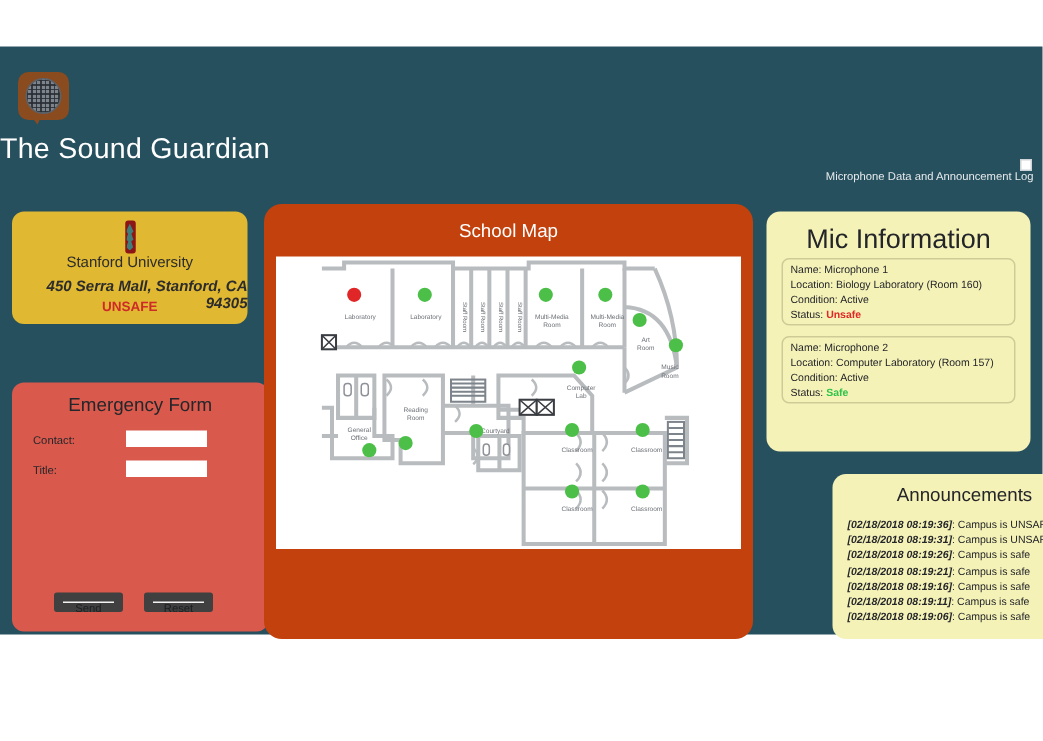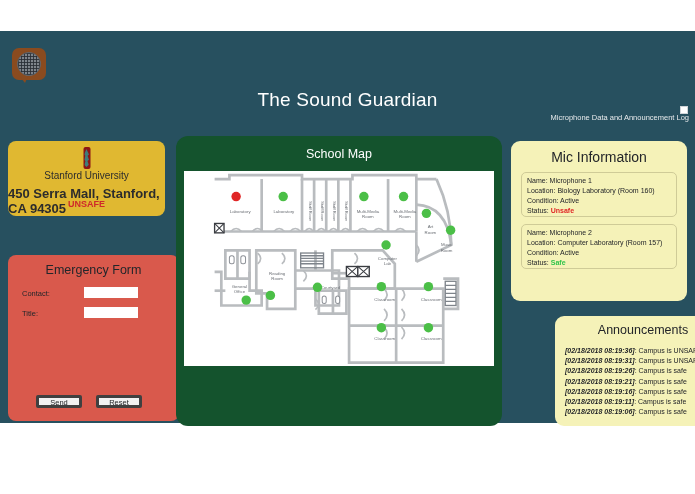--- a/index.html
+++ b/index.html
@@ -54,21 +54,20 @@
       repeating-linear-gradient(0deg, rgba(40,45,52,.85) 0 1px, transparent 1px 3px),
       repeating-linear-gradient(90deg, rgba(40,45,52,.85) 0 1px, transparent 1px 3px);
     border: 1px solid #5d6268;
     box-sizing: border-box;
   }
 
   #app-title {
     position: absolute;
     left: 0; right: 0;
     top: 58px;
-    text-align: center;
     color: #ffffff;
     font-size: 19px;
     letter-spacing: 0.2px;
   }
 
   #log-toggle {
     position: absolute;
     right: 6px;
     top: 82px;
     display: flex;
@@ -127,23 +126,24 @@
     left: 0; right: 0;
     top: 29px;
     text-align: center;
     color: #2c2c2c;
     font-size: 10px;
   }
   #uni-addr {
     position: absolute;
     left: 0; right: 0;
     top: 45px;
-    text-align: left;
+    text-align: right;
     color: #2c2c2c;
-    font-size: 13px;
+    font-size: 10px;
+    font-style: italic;
     font-weight: bold;
   }
   #uni-status {
     position: absolute;
     left: 0; right: 0;
     top: 58px;
     text-align: center;
     color: #cf2a2a;
     font-size: 9px;
     font-weight: bold;
@@ -204,39 +204,39 @@
   #row-contact { top: 32px; }
   #row-title   { top: 52px; }
   #row-message { top: 72px; }
 
   .form-btn {
     position: absolute;
     top: 140px;
     width: 46px;
     height: 13px;
     background: #f2f2f2;
-    border: 3px solid #404040;
+    border: 6px solid #404040;
     border-radius: 2px;
     font-size: 7.5px;
     color: #1b1d20;
     font-family: "Liberation Sans", sans-serif;
     cursor: pointer;
     padding: 0;
   }
   #btn-send  { left: 28px; }
   #btn-reset { left: 88px; }
 
   
   #map-panel {
     position: absolute;
     left: 176px;
     top: 105px;
     width: 326px;
     height: 290px;
-    background: #14532d;
+    background: #c2410c;
     border-radius: 12px;
   }
   #map-title {
     position: absolute;
     left: 0; right: 0;
     top: 11px;
     text-align: center;
     color: #ffffff;
     font-size: 12.5px;
   }
@@ -260,21 +260,21 @@
     height: 160px;
     background: #f5f2b8;
     border-radius: 9px;
   }
   #mic-title {
     position: absolute;
     left: 0; right: 0;
     top: 8px;
     text-align: center;
     color: #232529;
-    font-size: 14px;
+    font-size: 18px;
   }
   .mic-box {
     position: absolute;
     left: 10px;
     width: 156px;
     border: 1px solid #cfcb97;
     border-radius: 5px;
     box-sizing: border-box;
     padding: 3px 5px 4px 5px;
   }

